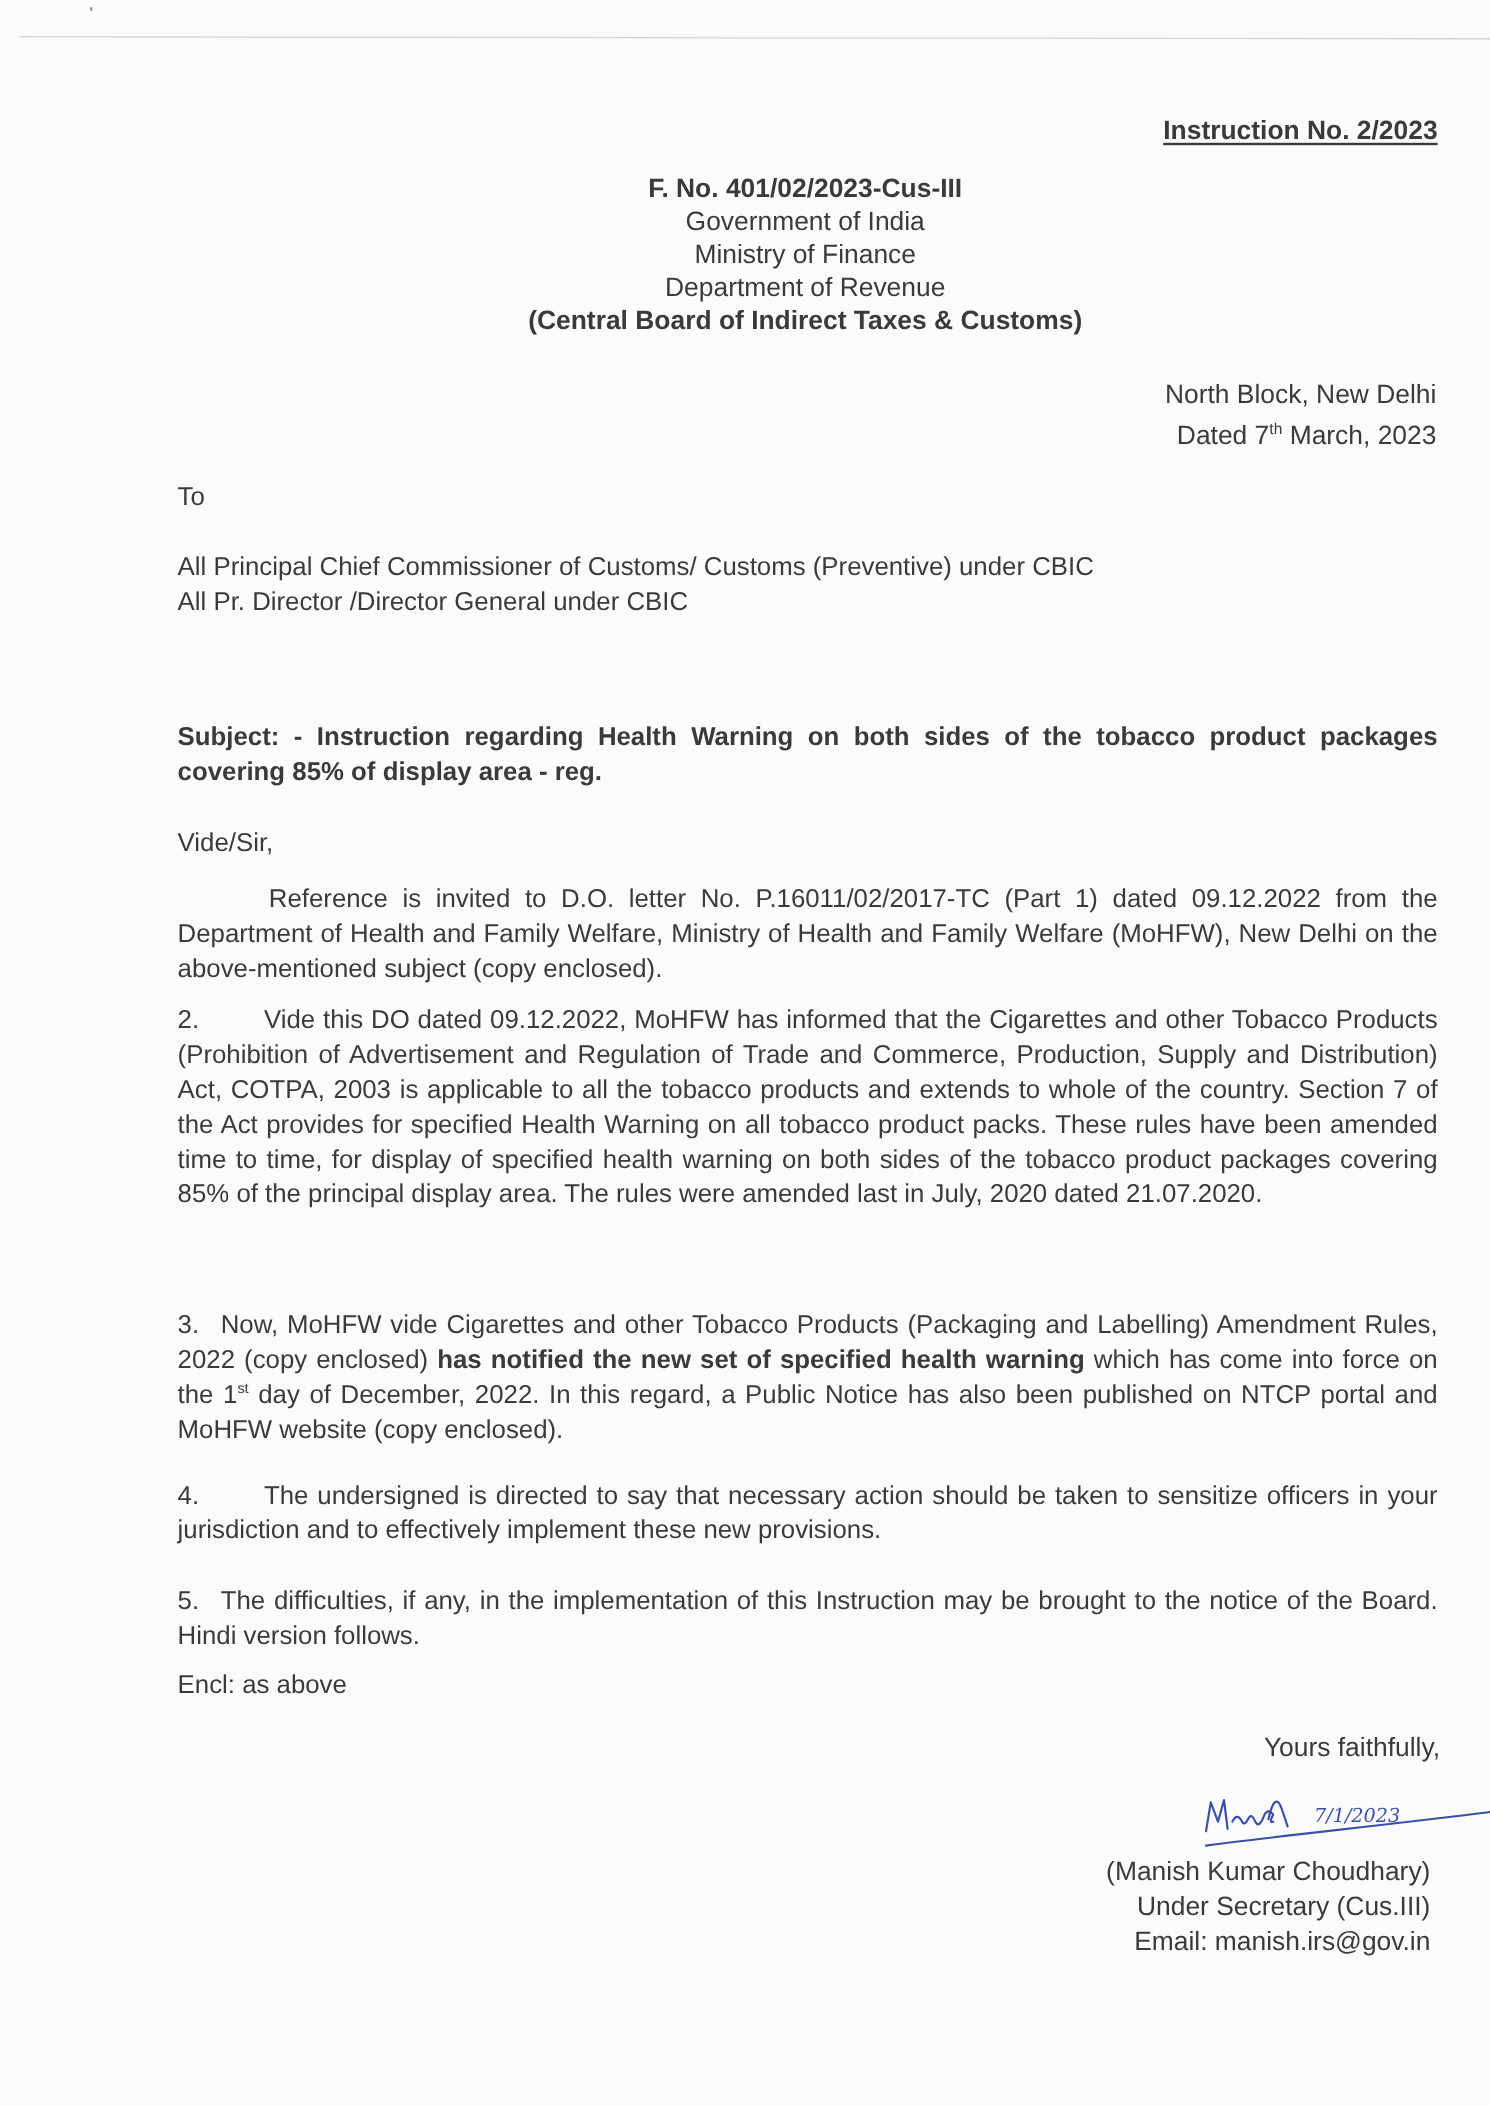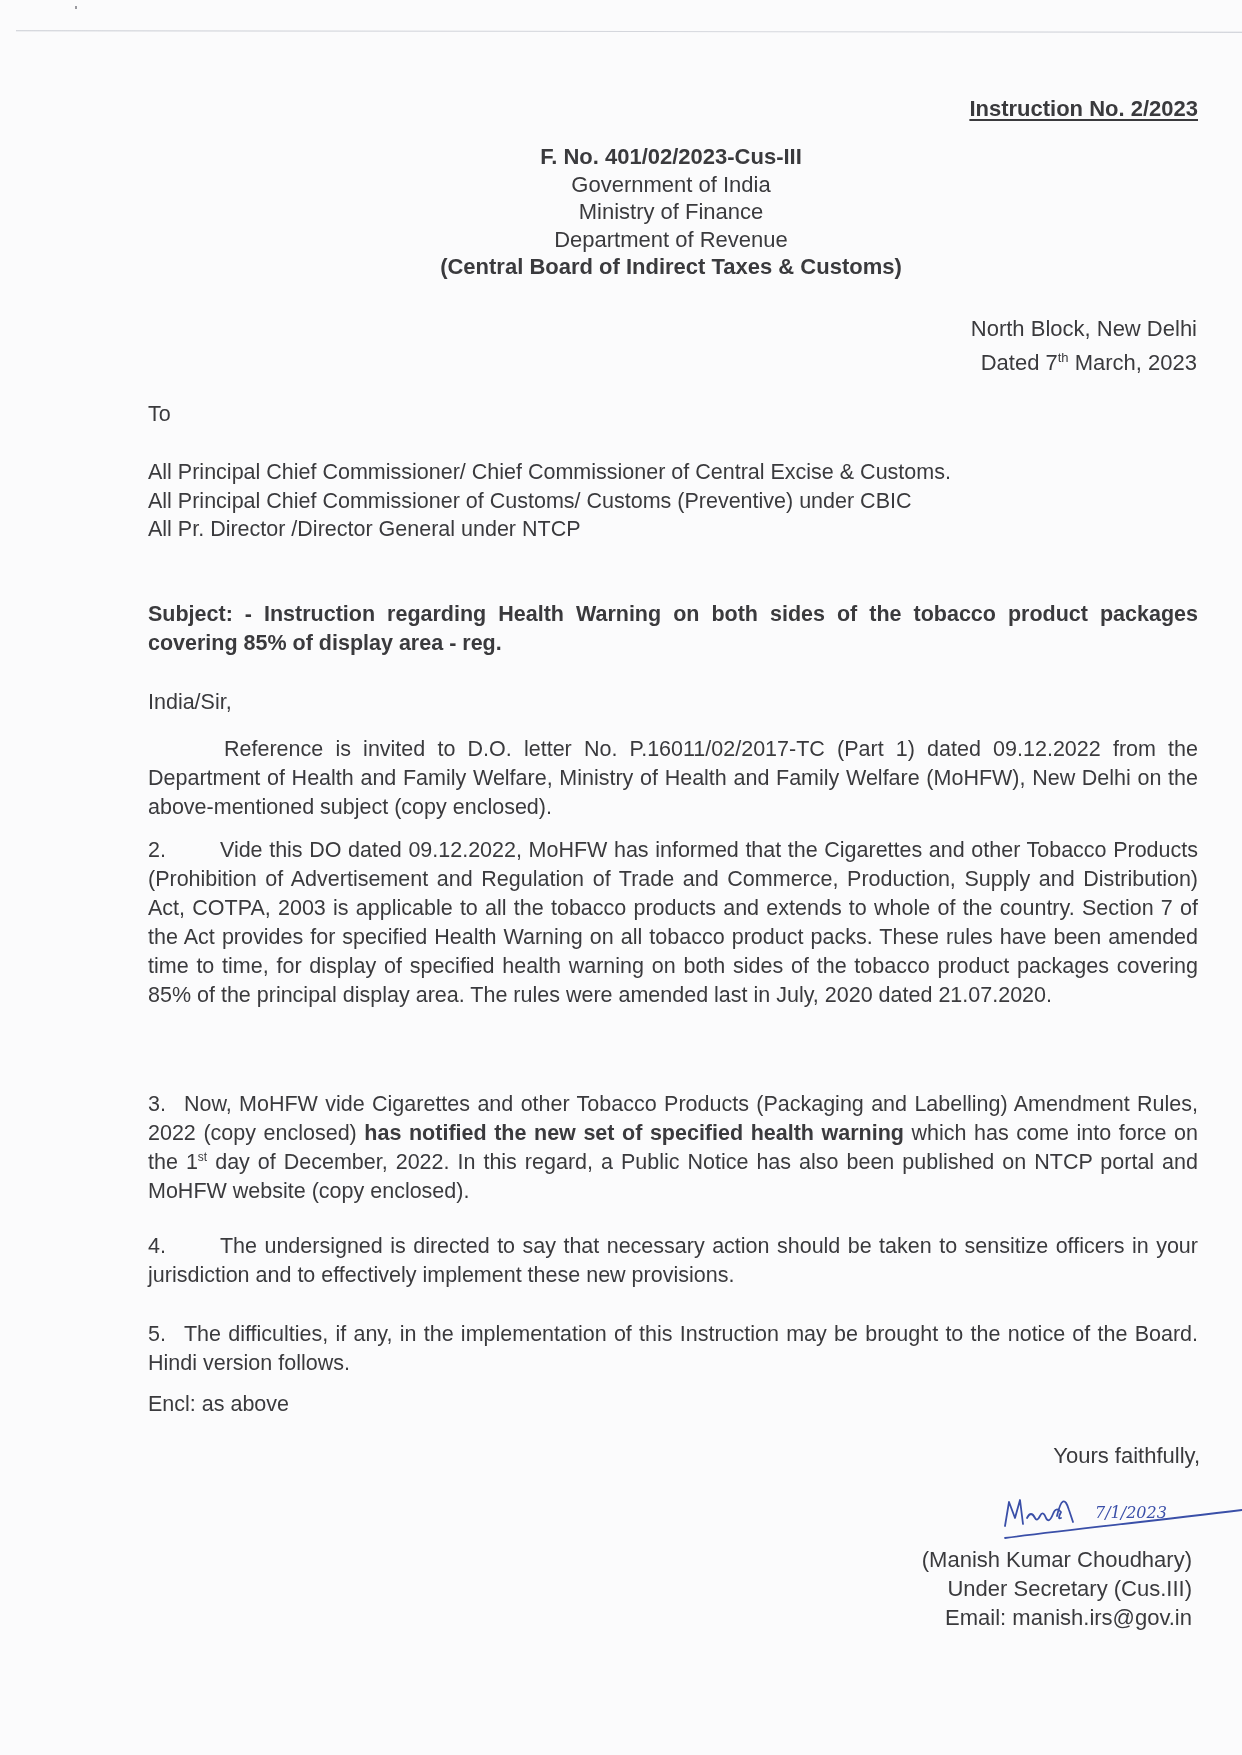--- a/index.html
+++ b/index.html
@@ -83,28 +83,27 @@
 </div>
 
 <div class="place-date">
   <div>North Block, New Delhi</div>
   <div><span>Dated 7</span><sup>th</sup><span> March, 2023</span></div>
 </div>
 
 <div class="body-text to">To</div>
 
 <div class="body-text addressees">
-  <div>All Principal Chief Commissioner/ Chief Commissioner of Central Excise &amp; Customs.</div>
   <div>All Principal Chief Commissioner of Customs/ Customs (Preventive) under CBIC</div>
-  <div>All Pr. Director /Director General under NTCP</div>
+  <div>All Pr. Director /Director General under CBIC</div>
 </div>
 
 <div class="body-text subject">Subject: - Instruction regarding Health Warning on both sides of the  tobacco product packages covering 85% of display area - reg.</div>
 
-<div class="body-text salutation">India/Sir,</div>
+<div class="body-text salutation">Vide/Sir,</div>
 
 <div class="body-text para para1">Reference is invited to D.O. letter No. P.16011/02/2017-TC (Part 1) dated 09.12.2022 from the Department of Health and Family Welfare, Ministry of Health and Family Welfare (MoHFW), New Delhi on the above-mentioned subject (copy enclosed).</div>
 
 <div class="body-text para para2"><span class="para-num">2.</span><span class="tab"></span><span>Vide this DO dated 09.12.2022, MoHFW has informed that the Cigarettes and other Tobacco Products (Prohibition of Advertisement and Regulation of Trade and Commerce, Production, Supply and Distribution) Act, COTPA, 2003 is applicable to all the tobacco products and extends to whole of the country. Section 7 of the Act provides for specified Health Warning on all tobacco product packs. These rules have been amended time to time, for display of specified health warning on both sides of the tobacco product packages covering 85% of the principal display area. The rules were amended last in July, 2020 dated 21.07.2020.</span></div>
 
 <div class="body-text para para3"><span class="para-num">3.</span><span class="tab-small"></span><span>Now, MoHFW vide Cigarettes and other Tobacco Products (Packaging and Labelling) Amendment Rules, 2022 (copy enclosed) </span><b>has notified the new set of specified health warning</b><span> which has come into force on the 1</span><sup>st</sup><span> day of December, 2022. In this regard, a Public Notice has also been published on NTCP portal and MoHFW website (copy enclosed).</span></div>
 
 <div class="body-text para para4"><span class="para-num">4.</span><span class="tab"></span><span>The undersigned is directed to say that necessary action should be taken to sensitize officers in your jurisdiction and to effectively implement these new provisions.</span></div>
 
 <div class="body-text para para5"><span class="para-num">5.</span><span class="tab-small"></span><span>The difficulties, if any, in the implementation of this Instruction may be brought to the notice of the Board. Hindi version follows.</span></div>

